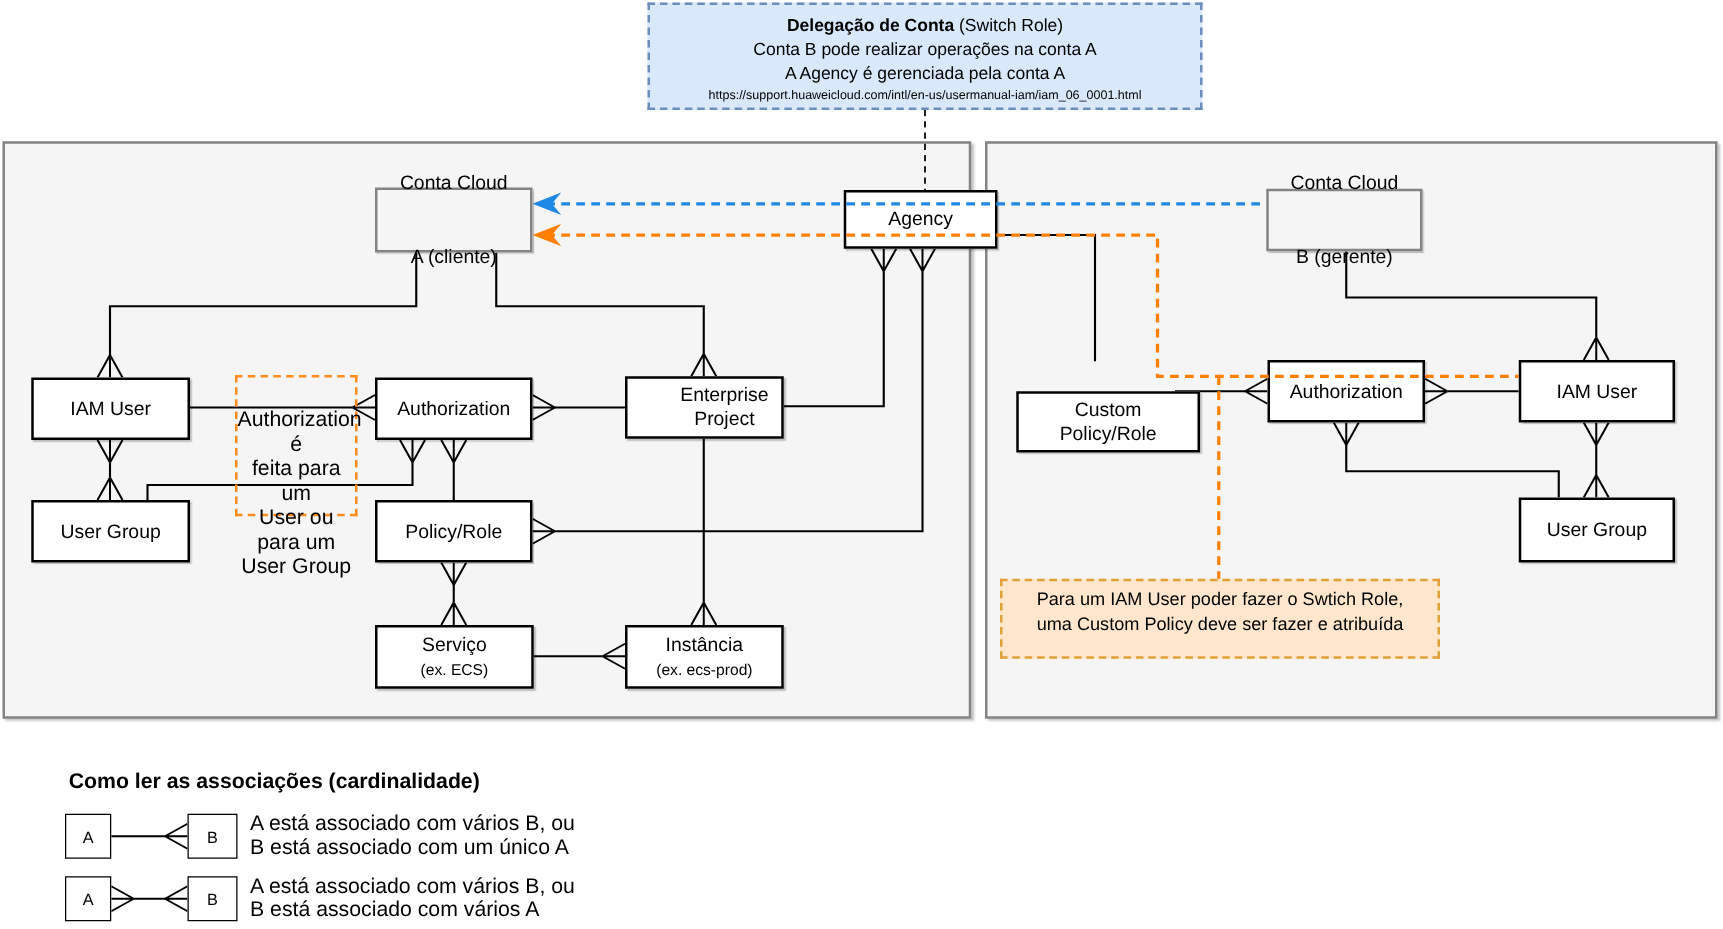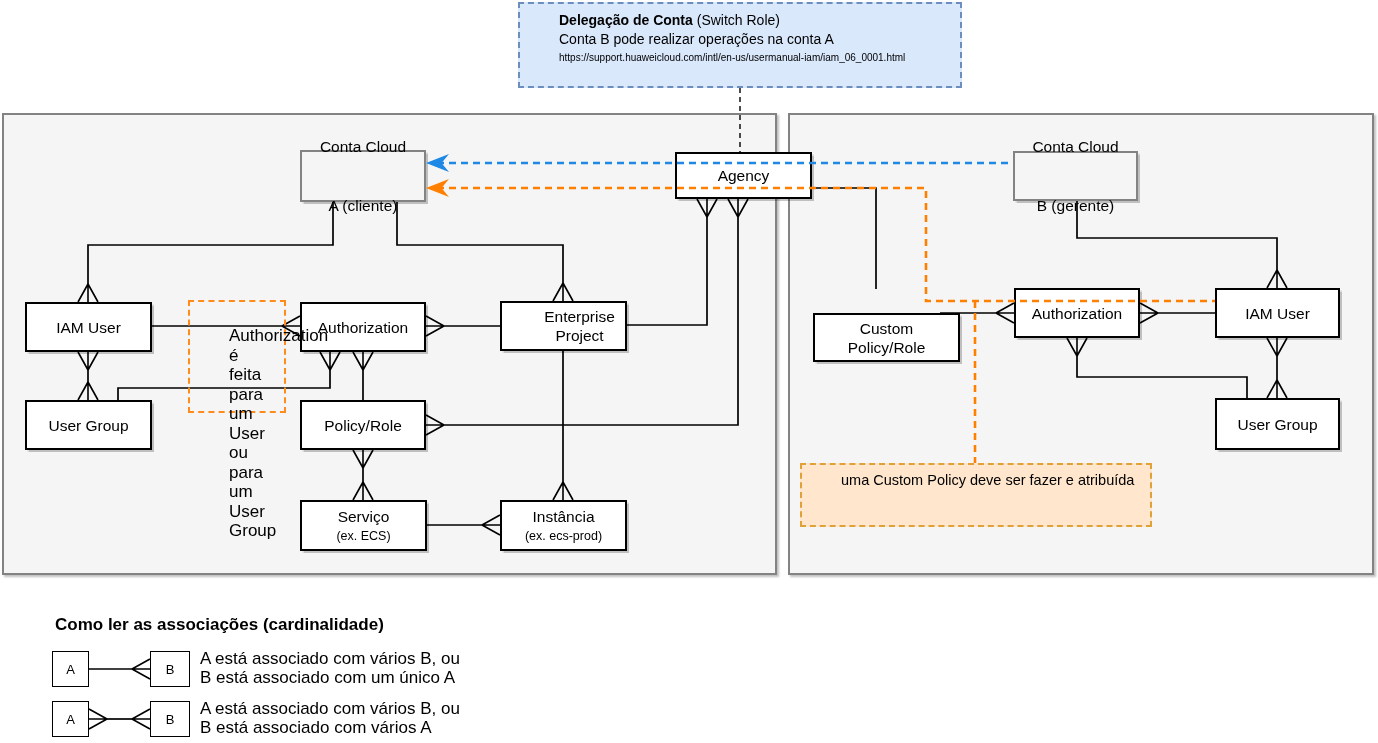--- a/index.html
+++ b/index.html
@@ -22,21 +22,21 @@
   .blue-arrow{fill:var(--accent_blue);stroke:none;}
   .orange-arrow{fill:var(--accent_orange);stroke:none;}
   .box{
     position:absolute;box-sizing:border-box;background:#fff;border:2px solid #000;
     display:flex;flex-direction:column;justify-content:center;align-items:center;
     text-align:center;font-size:15.5px;line-height:19px;
     box-shadow:1.5px 1.5px 1px rgba(0,0,0,.22);
   }
   .box .sub{font-size:12.5px;line-height:15px;margin-top:3px;}
   .box.gray{background:var(--container_bg);border:2px solid var(--container_border);gap:40px;}
-  .note{position:absolute;box-sizing:border-box;padding-left:39px;}
+  .note{position:absolute;box-sizing:border-box;text-align:center;}
   .note-top{
     left:518px;top:2px;width:444px;height:86px;
     background:var(--note_blue_bg);border:2px dashed var(--note_blue_border);
     font-size:14px;line-height:19px;padding-top:7px;
   }
   .note-top .url{font-size:10px;line-height:12px;margin-top:3px;}
   .note-auth{
     left:188px;top:300px;width:98px;height:113px;
     background:transparent;border:2px dashed var(--note_auth_border);
     font-size:17px;line-height:19.5px;padding-top:24px;
@@ -110,21 +110,21 @@
     <path class="fork" d="M150 659 L132 669 M150 679 L132 669 M150 669 L132 669"></path>
     <path class="wire" d="M107 719 L132 719"></path>
     <path class="fork" d="M89 709 L107 719 M89 729 L107 719 M89 719 L107 719"></path>
     <path class="fork" d="M150 709 L132 719 M150 729 L132 719 M150 719 L132 719"></path>
   </svg>
 
   <div class="box gray" style="left:300px;top:150px;width:126px;height:52px;">
     <span>Conta Cloud</span>
     <span>A (cliente)</span>
   </div>
-  <div class="box" style="left:675px;top:152px;width:137px;height:47px;">
+  <div class="box" style="left:675px;top:152px;width:123px;height:47px;">
     <span>Agency</span>
   </div>
   <div class="box gray" style="left:1013px;top:151px;width:125px;height:50px;">
     <span>Conta Cloud</span>
     <span>B (gerente)</span>
   </div>
   <div class="box" style="left:25px;top:302px;width:127px;height:50px;">
     <span>IAM User</span>
   </div>
   <div class="box" style="left:300px;top:302px;width:126px;height:50px;">
@@ -162,25 +162,27 @@
     <span>User Group</span>
   </div>
 
   <div class="note note-auth">
     <div>Authorization é</div>
     <div>feita para um</div>
     <div>User ou para um</div>
     <div>User Group</div>
   </div>
   <div class="note note-switch">
+    <div>Para um IAM User poder fazer o Swtich Role,</div>
     <div>uma Custom Policy deve ser fazer e atribuída</div>
   </div>
   <div class="note note-top">
     <div><span class="b">Delegação de Conta</span><span> (Switch Role)</span></div>
     <div>Conta B pode realizar operações na conta A</div>
+    <div>A Agency é gerenciada pela conta A</div>
     <div class="url">https://support.huaweicloud.com/intl/en-us/usermanual-iam/iam_06_0001.html</div>
   </div>
 
   <svg class="layer" width="1378" height="743">
     <path class="black-dash" d="M740 88 L740 152"></path>
     <path class="blue-dash" d="M437 163 L1013 163"></path>
     <path class="blue-arrow" d="M426 163 L449 154 L441.5 163 L449 172 Z"></path>
     <path class="orange-dash" d="M437 188 L926 188 L926 301 L1215 301"></path>
     <path class="orange-dash" d="M975 301 L975 463"></path>
     <path class="orange-arrow" d="M426 188 L449 179 L441.5 188 L449 197 Z"></path>

